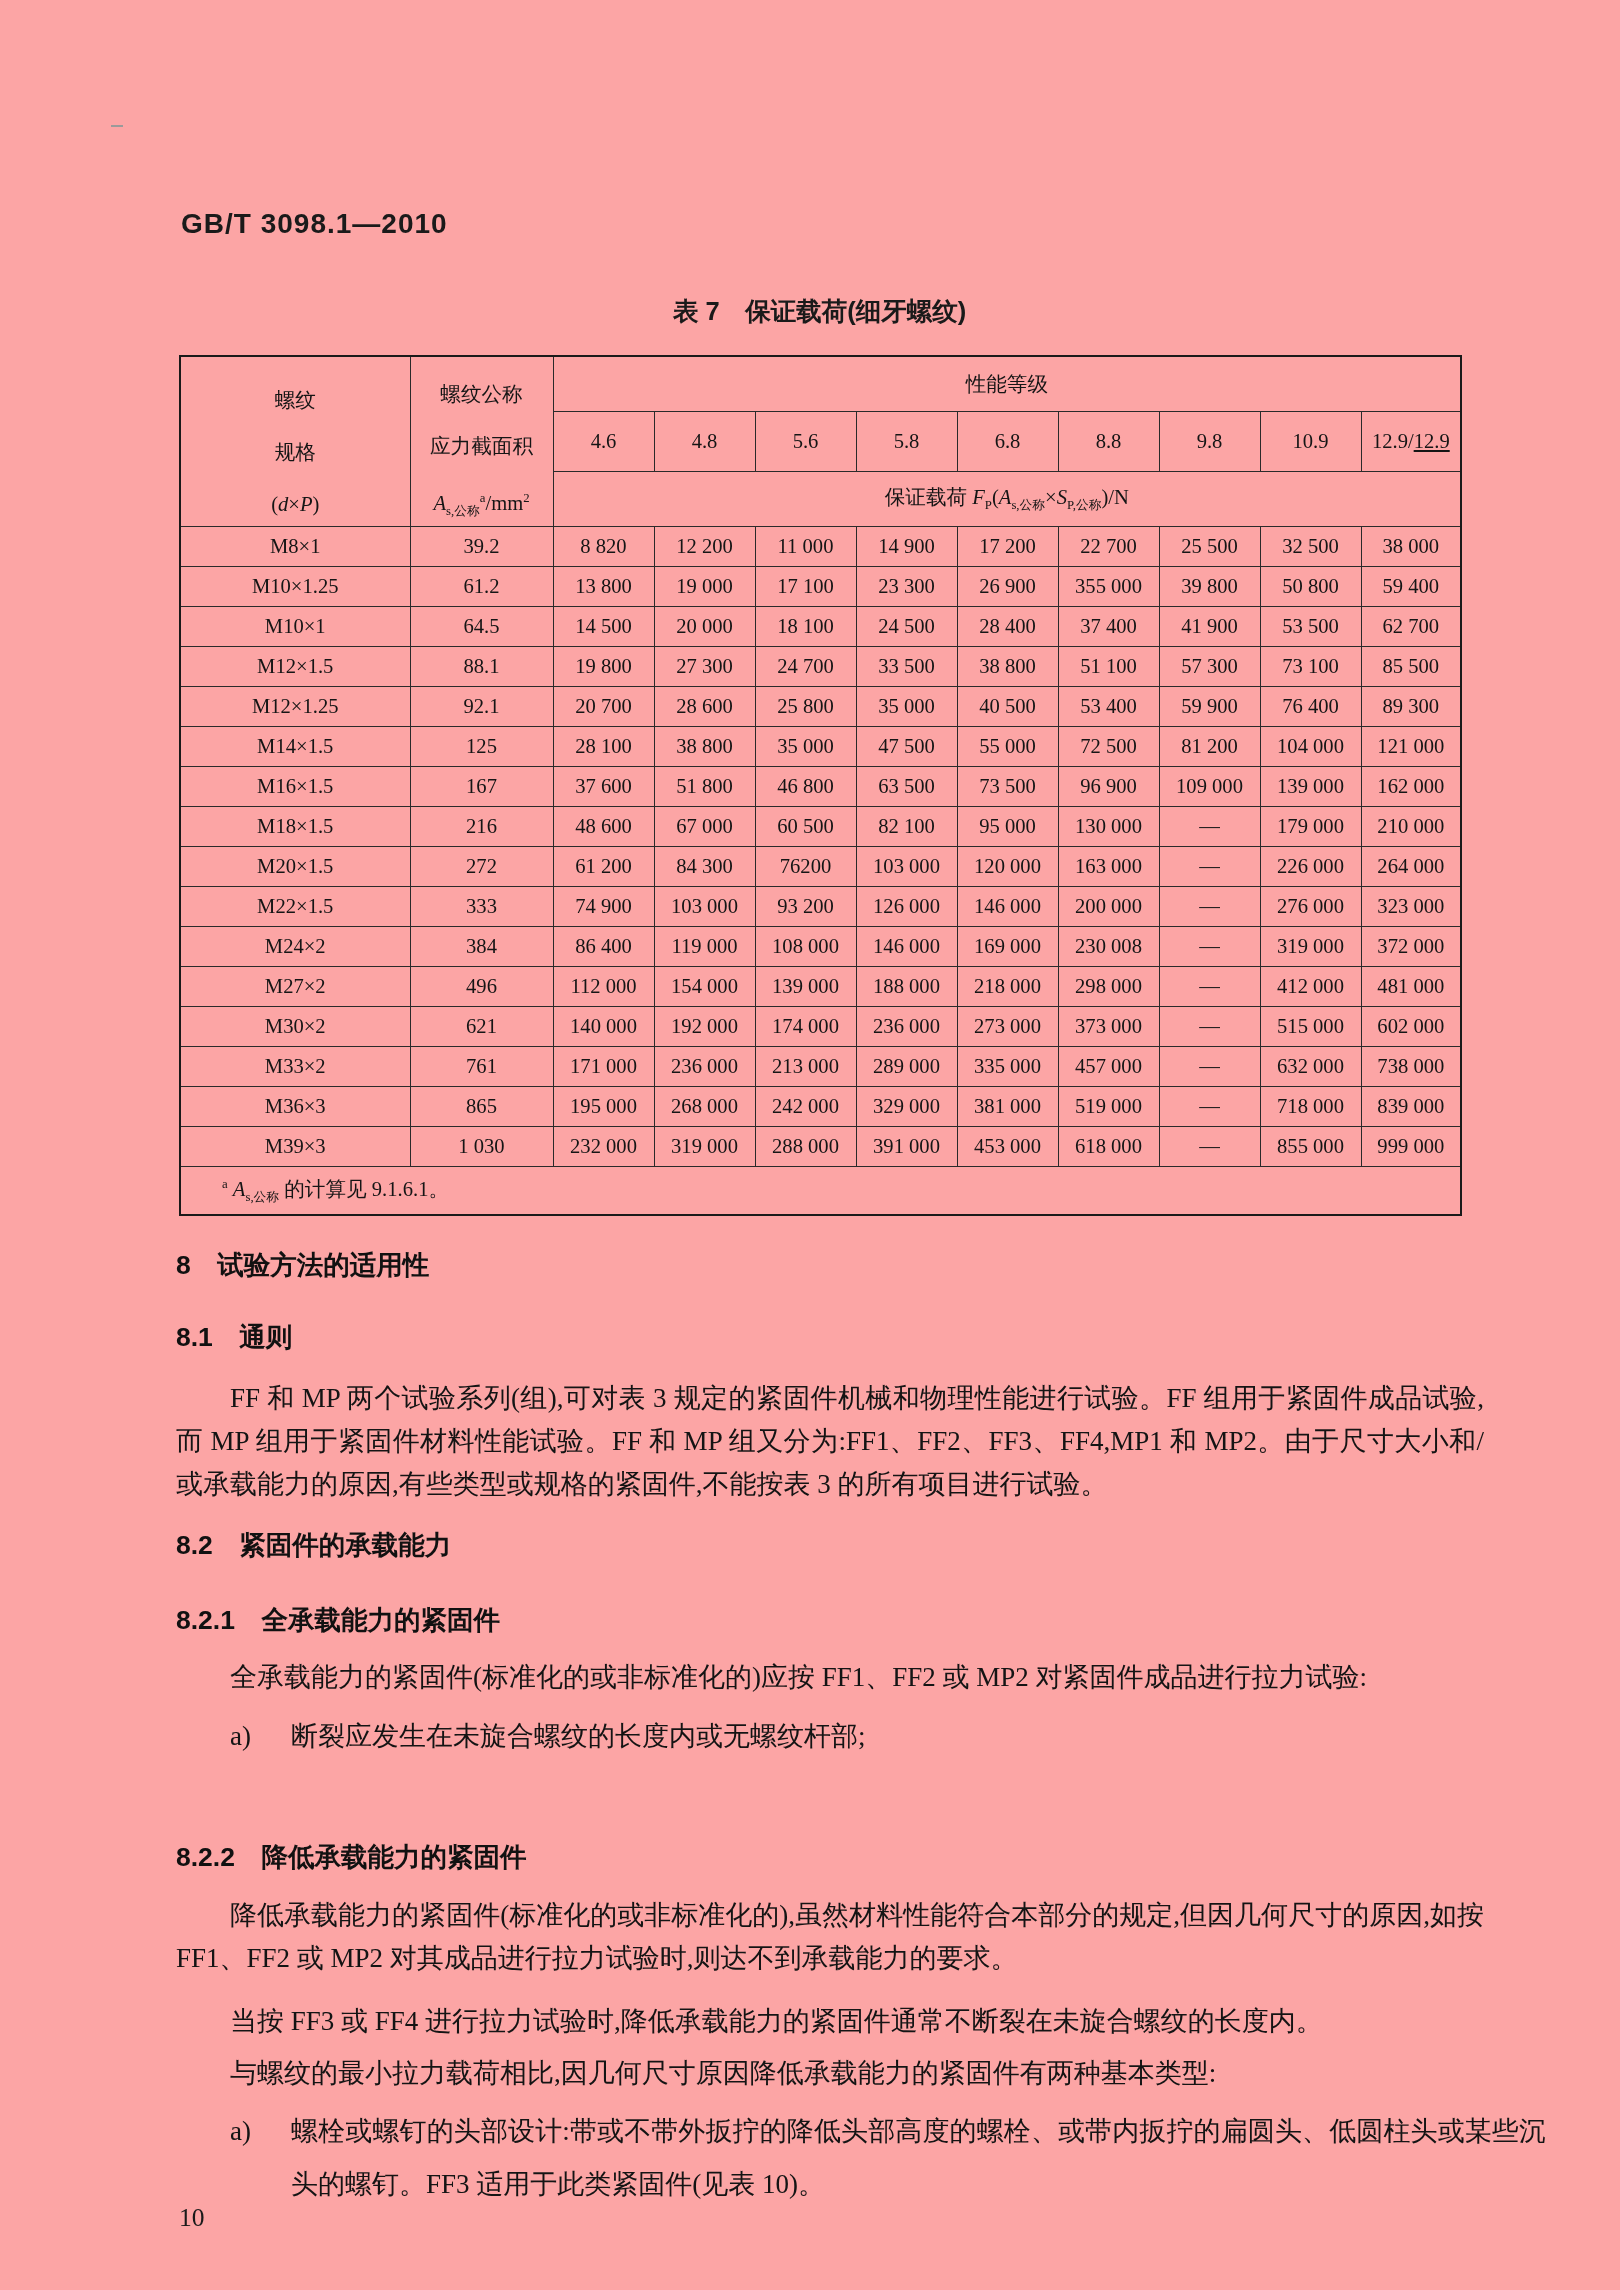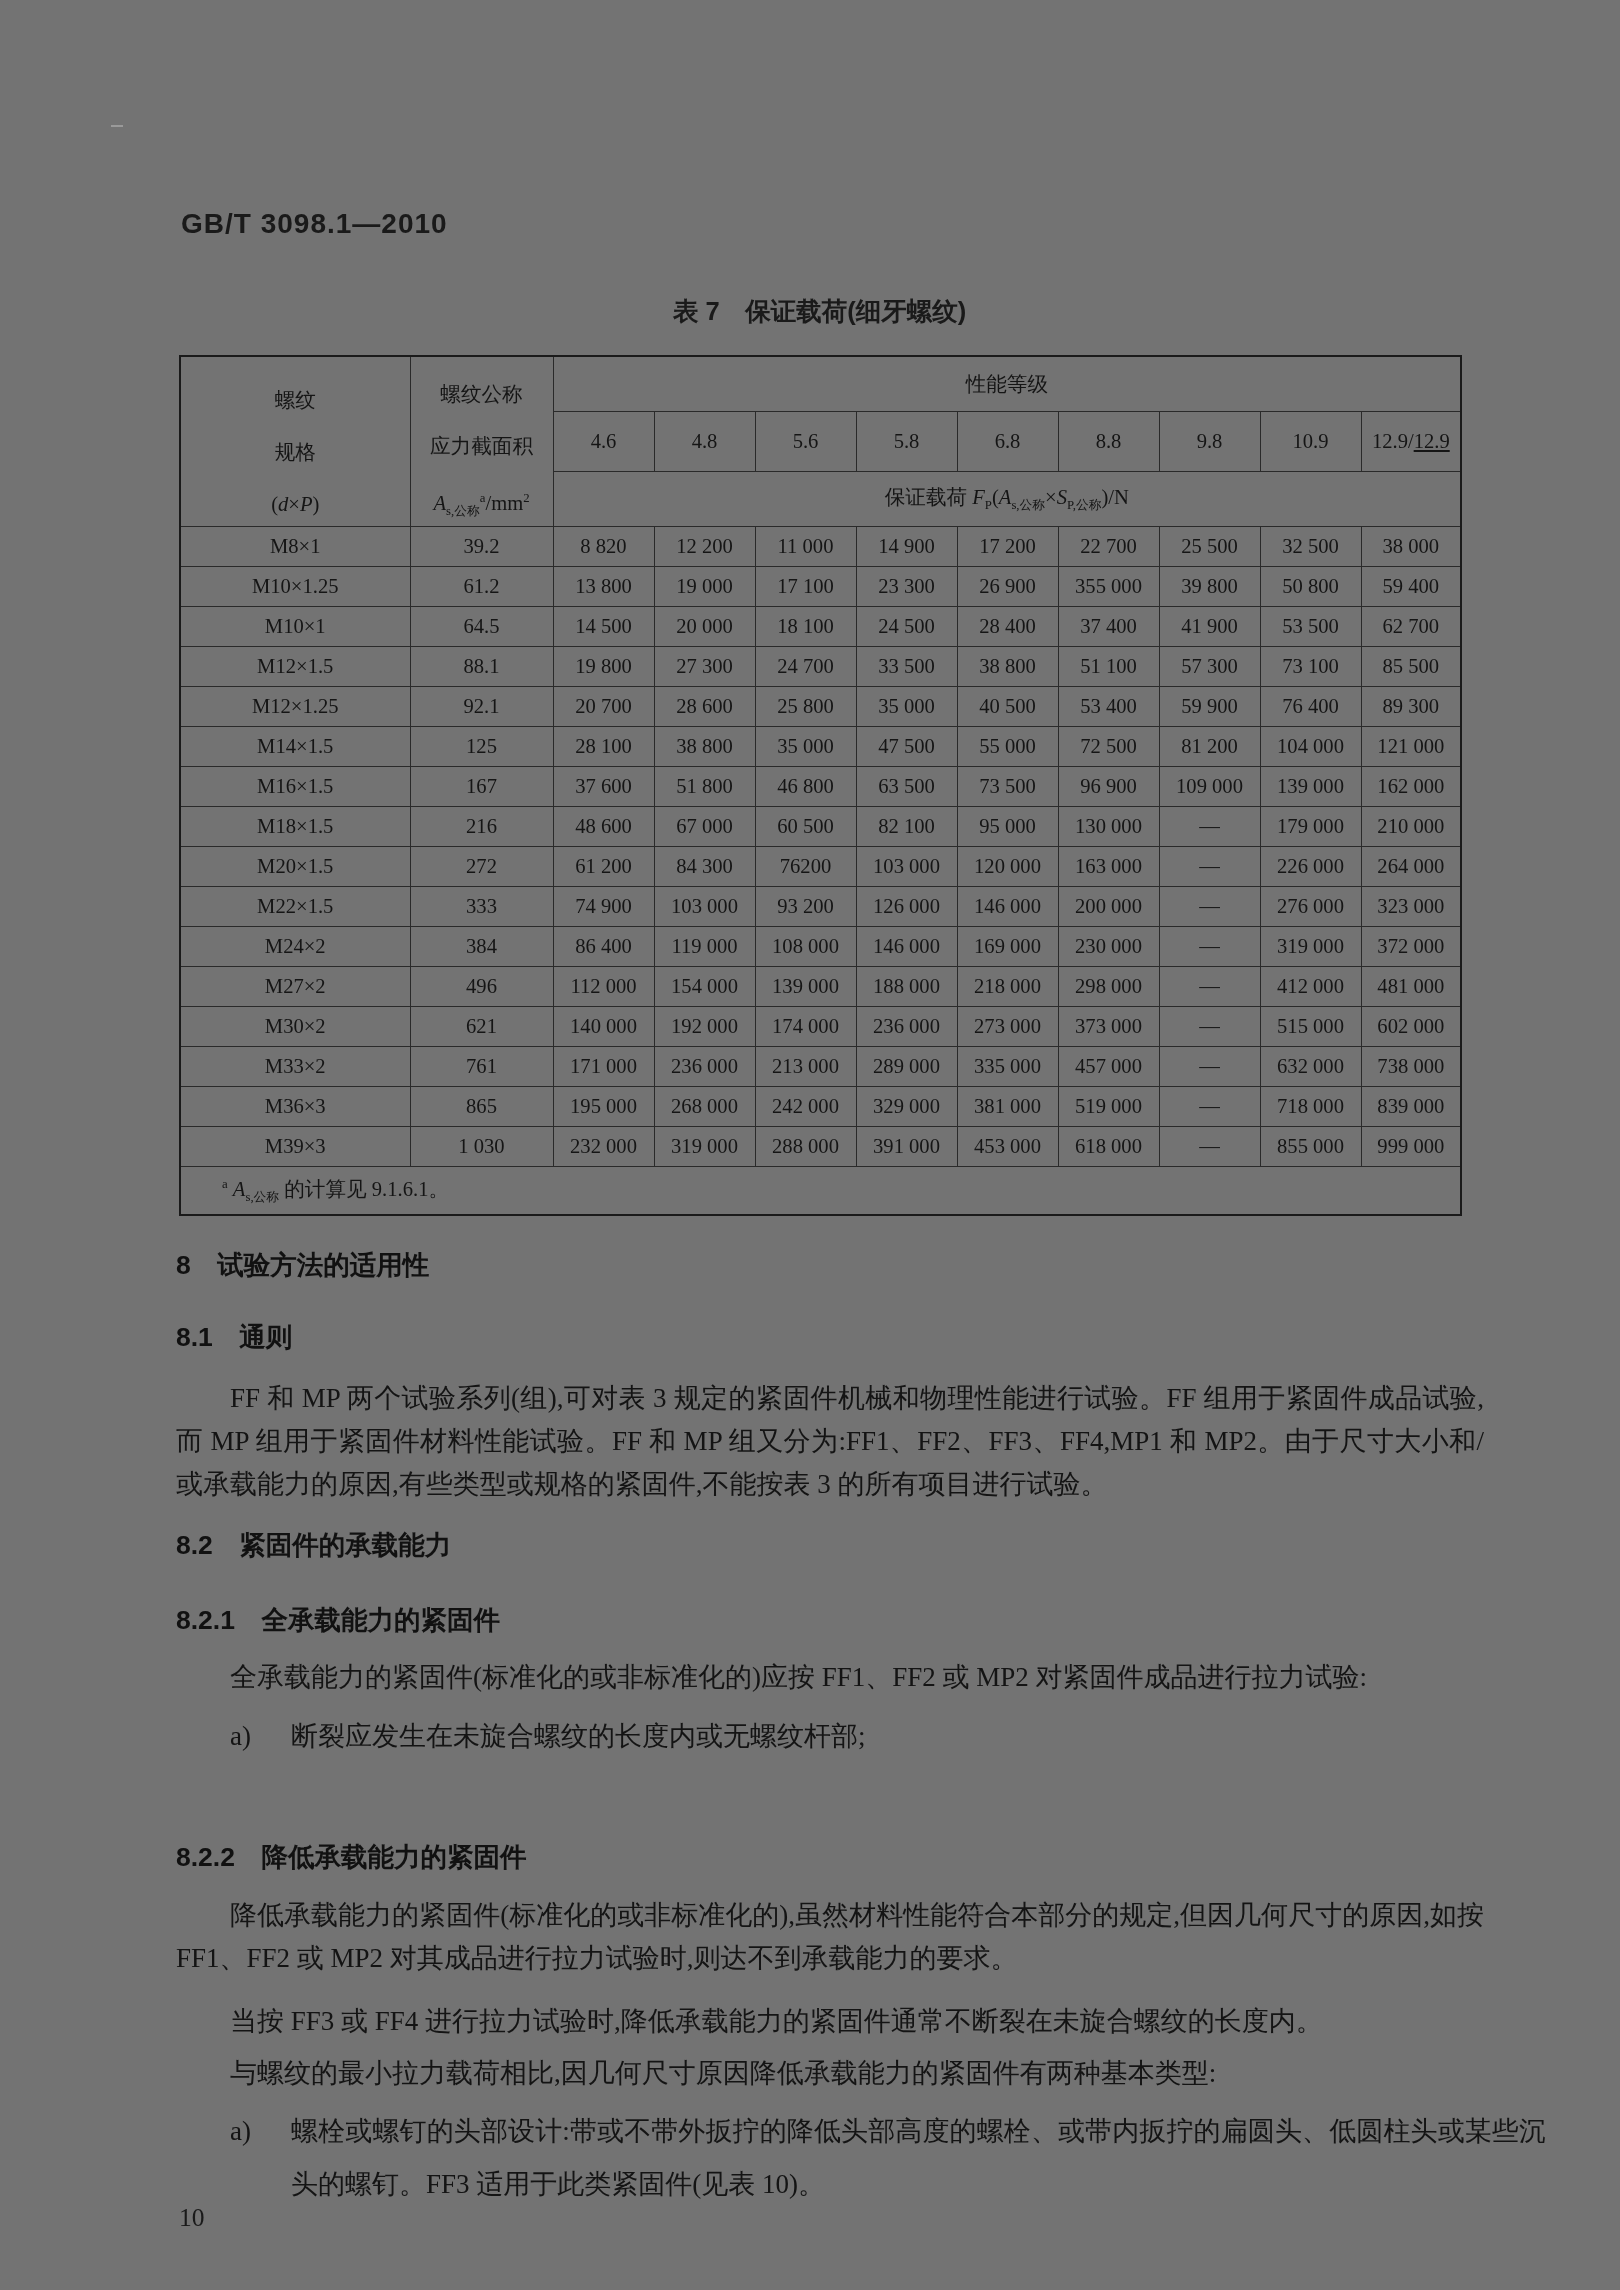--- a/index.html
+++ b/index.html
@@ -1,21 +1,21 @@
 <!DOCTYPE html>
 <html><head>
 <meta charset="utf-8">
 <style>
   html, body { margin: 0; padding: 0; background: #e8e8e8; }
   .page {
     position: relative;
     width: 1620px;
     height: 2291px;
     margin: 0 auto;
-    background: #737373;
+    background: #fca5a5;
     color: #1a1a1a;
     font-family: "Liberation Serif", serif;
     overflow: hidden;
   }
   .doc-code {
     position: absolute;
     left: 181px;
     top: 208px;
     font-family: "Liberation Sans", sans-serif;
     font-weight: bold;
@@ -304,21 +304,21 @@
           <td>323 000</td>
         </tr>
         <tr>
           <td>M24×2</td>
           <td>384</td>
           <td>86 400</td>
           <td>119 000</td>
           <td>108 000</td>
           <td>146 000</td>
           <td>169 000</td>
-          <td>230 000</td>
+          <td>230 008</td>
           <td>—</td>
           <td>319 000</td>
           <td>372 000</td>
         </tr>
         <tr>
           <td>M27×2</td>
           <td>496</td>
           <td>112 000</td>
           <td>154 000</td>
           <td>139 000</td>

